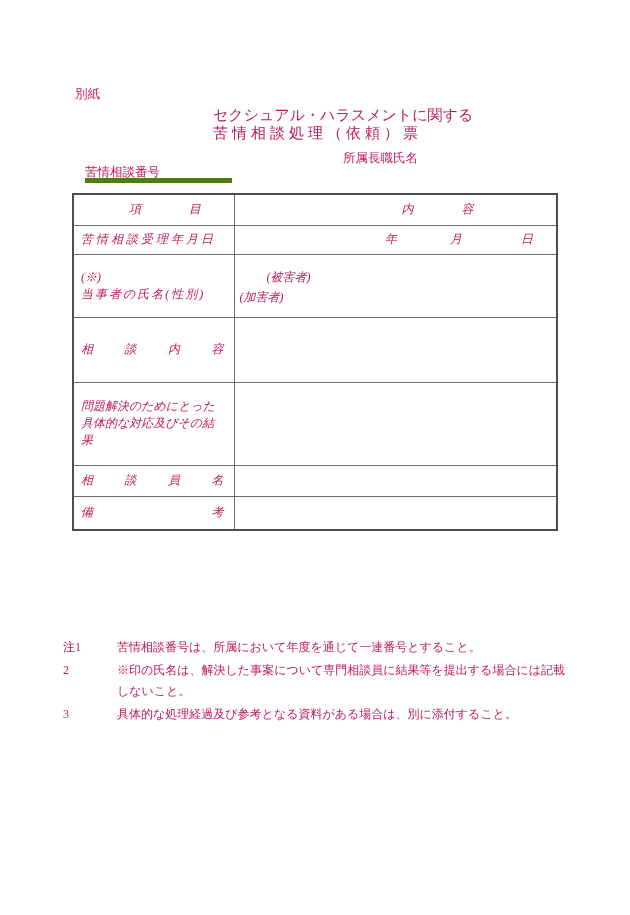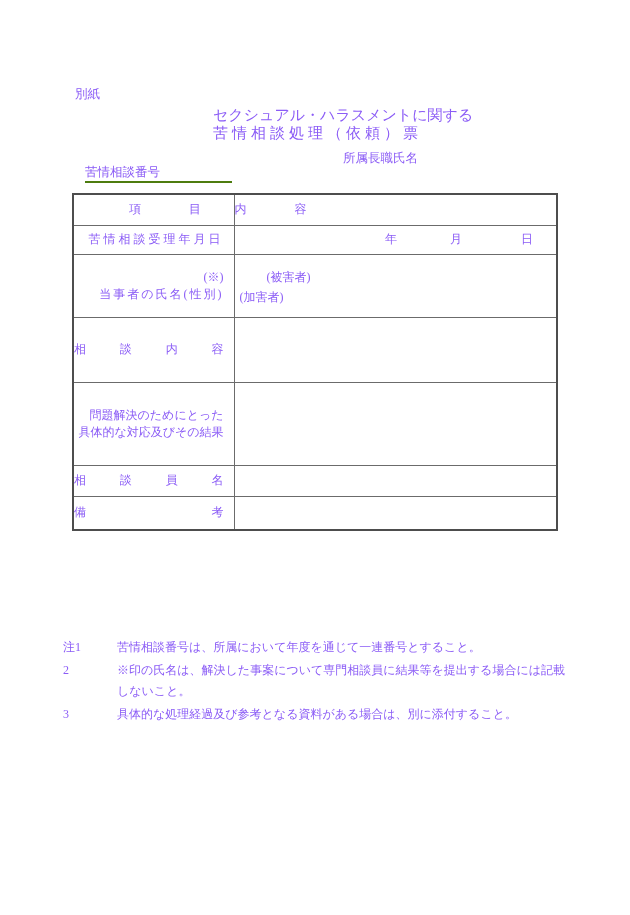--- a/index.html
+++ b/index.html
@@ -1,51 +1,52 @@
 <!DOCTYPE html>
 <html lang="ja"><head>
 <meta charset="utf-8">
 <style>
   * { margin:0; padding:0; box-sizing:border-box; }
   html,body { background:#ffffff; }
   .page {
     position:relative;
     width:630px; height:915px;
     background:#ffffff;
-    color:#8b5cf6;
+    color:#be185d;
     font-family:"Liberation Serif","DejaVu Serif",serif;
     font-size:12px;
     overflow:hidden;
   }
   .abs { position:absolute; }
 
   
   .attachment { left:75px; top:86px; font-size:12.5px; }
   .title-block { left:213px; top:106px; line-height:18px; font-size:15px; }
   .title-line2 { letter-spacing:4px; }
   .addressee { left:335px; top:150px; font-size:12.5px;margin-left:8px; }
   .case-number { left:85px; top:164px; width:147px; height:19px;
-                 border-bottom:2px solid #4d7c0f; font-size:12.5px; }
+                 border-bottom:5px solid #4d7c0f; font-size:12.5px; }
 
   
   table.form {
     position:absolute; left:72px; top:193px;
     width:484px; table-layout:fixed;
     border-collapse:collapse;
     border:2px solid #4d4d4d;
+    font-style:italic;
   }
   table.form td { border:1px solid #6b6b6b; vertical-align:middle; overflow:hidden; }
   col.c1 { width:161px; } col.c2 { width:323px; }
   tr.rh1 td{height:31px} tr.rh2 td{height:29px} tr.rh3 td{height:34px}
   tr.rh4 td{height:63px} tr.rh5 td{height:65px} tr.rh6 td{height:68px}
   tr.rh7 td{height:83px} tr.rh8 td{height:31px} tr.rh9 td{height:34px}
 
-  .label-cell { padding-right:10px;text-align:right; }
+  .label-cell { padding-left:7px; padding-right:10px; }
   .head-item  { padding-left:55px; white-space:pre; }
-  .head-content { white-space:pre; }
+  .head-content { padding-left:167px; white-space:pre; }
   .ls2{letter-spacing:2px} .ls3{letter-spacing:3px} .ls6{letter-spacing:6px}
   .two-line { line-height:17px; }
   .spread { display:flex; justify-content:space-between; align-items:center; }
 
   .date-line { display:flex; justify-content:flex-end; align-items:center; padding-right:23px; }
   .date-line .gap1 { margin-left:53px; }
   .date-line .gap2 { margin-left:59px; }
 
   td.parties-cell { vertical-align:top; padding:3px 0 0 5px; }
   .victim-line { line-height:15px;padding-left:27px; }

